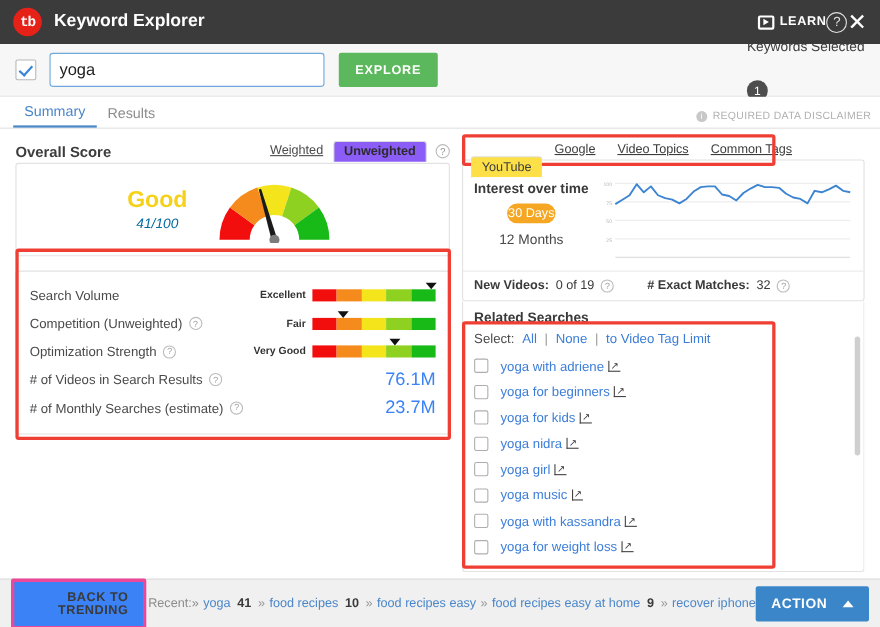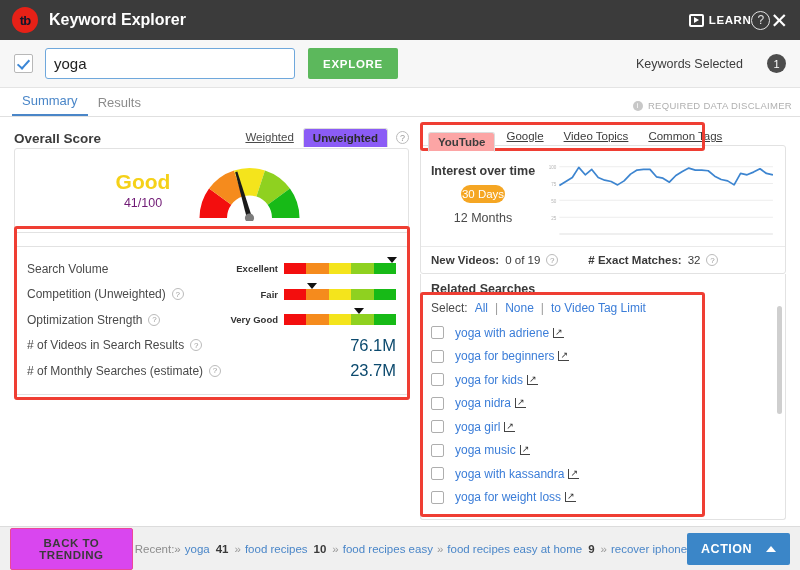--- a/index.html
+++ b/index.html
@@ -11,22 +11,22 @@
   #app { position: relative; width: 800px; height: 570px; background:#fff; }
 
   
   .titlebar {
     position:absolute; left:0; top:0; width:800px; height:40px;
     background:#3b3b3b; display:flex; align-items:center; padding:0 12px;
   }
   .logo {
     width:26px; height:26px; border-radius:50%; background:#e62117;
     display:flex; align-items:center; justify-content:center;
-    color:#0f172a; font-size:13px; font-weight:bold; letter-spacing:-1px;
-    font-family:Liberation Sans, sans-serif;
+    color:#ffffff; font-size:13px; font-weight:bold; letter-spacing:-1px;
+    font-family:Liberation Mono, monospace;
   }
   .app-title { color:#fff; font-size:16px; font-weight:bold; margin-left:11px; }
   .tb-right { margin-left:auto; display:flex; align-items:center; }
   .learn { display:flex; align-items:center; gap:5px; color:#fff;
            font-size:11.5px; font-weight:bold; letter-spacing:.6px; cursor:pointer; }
   .learn-ico { width:15px; height:13px; border:2px solid #fff; border-radius:2px;
                display:flex; align-items:center; justify-content:center; }
   .learn-ico::after { content:""; border-left:5px solid #fff; border-top:3.5px solid transparent;
                       border-bottom:3.5px solid transparent; margin-left:1px; }
   .qmark { width:19px; height:19px; border:1.6px solid #e2e2e2; border-radius:50%;
@@ -51,22 +51,22 @@
   .kw-input {
     margin-left:12px; width:250px; height:31px; border:1px solid #6fa8dc;
     border-radius:3px; background:#fff; padding:0 8px; font-size:15px;
     color:#222; font-family:"Liberation Sans", sans-serif; outline:none;
   }
   .explore {
     margin-left:13px; width:90px; height:31px; background:#5cb85c; border:none;
     color:#fff; font-size:11.5px; font-weight:bold; letter-spacing:.7px;
     border-radius:2px; cursor:pointer; font-family:"Liberation Sans", sans-serif;
   }
-  .kw-sel { margin-left:auto; display:flex; align-items:center; gap:24px;
-            font-size:12.5px; color:#3c3c3c; }
+  .kw-sel { margin-left:auto; display:flex; align-items:flex-start; gap:24px;
+            font-size:12.5px; color:#3c3c3c;flex-direction:column; }
   .kw-badge { width:19px; height:19px; border-radius:50%; background:#4d4d4d;
               color:#fff; font-size:11px; display:flex; align-items:center;
               justify-content:center; }
 
   
   .tabsrow {
     position:absolute; left:0; top:88px; width:800px; height:29px;
     background:#fff; border-bottom:1px solid #e0e0e0; display:flex;
     align-items:flex-end; padding-left:12px;
   }
@@ -89,48 +89,48 @@
                    position:relative; top:1px; color:#2b2b2b; }
   .os-q { width:13px; height:13px; border:1px solid #bbb; border-radius:50%;
           color:#999; font-size:9px; display:flex; align-items:center;
           justify-content:center; margin-left:8px; margin-bottom:2px; }
   .card { border:1px solid #e2e2e2; border-radius:3px; background:#fff; }
 
   .gauge-card { height:85px; margin-top:2px; display:flex; align-items:center;
                 justify-content:center; gap:22px; }
   .score-txt { text-align:center; }
   .score-word { font-size:21px; font-weight:bold; color:#f5d118; line-height:1.05; }
-  .score-num { font-size:12.5px; color:#701a75; margin-top:3px; }
+  .score-num { font-size:12.5px; color:#0369a1; margin-top:3px;font-style:italic; }
   .gauge { position:relative; width:115px; height:60px; }
 
   .sa-wrap { margin-top:13px; }
   .sa-card { margin-top:4px; padding:9px 12px 10px; }
   .sa-row { display:flex; align-items:center; height:25.5px; }
   .sa-lbl { font-size:12px; color:#4a4a4a; display:flex; align-items:center; gap:6px; }
   .mini-q { width:12px; height:12px; border:1px solid #bbb; border-radius:50%;
             color:#9a9a9a; font-size:8px; display:flex; align-items:center; justify-content:center; }
   .sa-right { margin-left:auto; display:flex; align-items:center; gap:6px; }
   .sa-rate { font-size:9.5px; font-weight:bold; color:#333; text-align:right; width:56px; }
   .bar { position:relative; width:112px; height:11px; display:flex; }
   .bar span { flex:1; }
   .bar .s1{background:#f30e0e;} .bar .s2{background:#f58b1d;}
   .bar .s3{background:#f4e41c;} .bar .s4{background:#8fd120;} .bar .s5{background:#17ba17;}
   .marker { position:absolute; top:-6px; width:0; height:0;
             border-left:5px solid transparent; border-right:5px solid transparent;
             border-top:6px solid #111; transform:translateX(-5px); }
-  .sa-val { font-size:16.5px; color:#0c4a6e; }
+  .sa-val { font-size:16.5px; color:#3b82f6; }
 
   
   .right-col { position:absolute; left:420px; top:122px; width:366px; }
   .yt-tabs { display:flex; align-items:flex-end; gap:2px; height:23px; padding-left:8px; }
   .yt-tab { font-size:11.5px; color:#3c3c3c; padding:3px 9px; cursor:pointer;
             text-decoration:underline; }
-  .yt-tab.active { background:#fca5a5; border:1px solid #dcdcdc; border-bottom:1px solid #fff;
-                   font-weight:bold; text-decoration:none; border-radius:3px 3px 0 0;
-                   position:relative; top:7px; z-index:2; }
+  .yt-tab.active { background:#fde047; border:1px solid #dcdcdc; border-bottom:1px solid #fff;
+                   font-weight:normal; text-decoration:none; border-radius:3px 3px 0 0;
+                   position:relative; top:17px; z-index:2; }
   .yt-card { border:1px solid #e2e2e2; border-radius:0 3px 3px 3px; background:#fff;
              margin-top:0; }
   .iot { display:flex; padding:10px 8px 6px; }
   .iot-left { width:108px; text-align:center; padding-top:8px; }
   .iot-t { font-size:12.5px; font-weight:bold; color:#3a3a3a; }
   .pill { display:inline-block; margin-top:7px; background:#f5a623; color:#fff;
           font-size:11.5px; padding:3px 1px; border-radius:11px; cursor:pointer; }
   .iot-12 { font-size:12.5px; color:#4a4a4a; margin-top:8px; cursor:pointer; }
   .chart { flex:1; position:relative; height:84px; }
   .newvid { border-top:1px solid #eaeaea; display:flex; align-items:center;
@@ -156,23 +156,23 @@
                background:#cfcfcf; border-radius:3px; cursor:pointer; }
 
   
   .anno { position:absolute; border:3px solid #ef3e33; border-radius:3px;
           pointer-events:none; }
 
   
   .bottombar { position:absolute; left:0; bottom:0; width:800px; height:44px;
                background:#f0f0f0; border-top:1px solid #dcdcdc;
                display:flex; align-items:center; padding:0 10px; }
-  .btt { background:#d946ef; border:1px solid #ec4899; border-radius:2px;
+  .btt { background:#3b82f6; border:3px solid #ec4899; border-radius:2px;
          font-size:11.5px; font-weight:bold; color:#3a3a3a; letter-spacing:.5px;
-         padding:8px 13px; cursor:pointer; font-family:"Liberation Sans", sans-serif; }
+         padding:8px 13px; cursor:pointer; font-family:"Liberation Sans", sans-serif;text-align:right; }
   .recent { margin-left:2px; display:flex; align-items:center; gap:4px;
             font-size:11.5px; white-space:nowrap; }
   .rec-lbl { color:#8c8c8c; }
   .rec-a { color:#4a86c8; cursor:pointer; }
   .rec-n { color:#3a3a3a; font-weight:bold; margin:0 2px; }
   .rec-c { color:#9a9a9a; }
   .action { margin-left:auto; background:#3b86c8; border:none; color:#fff;
             font-size:12.5px; font-weight:bold; letter-spacing:.5px;
             padding:9px 14px; border-radius:2px; cursor:pointer;
             display:flex; align-items:center; gap:14px;

